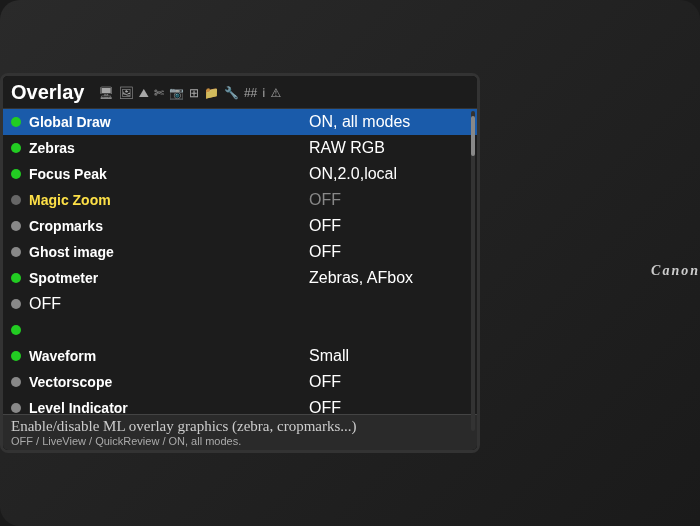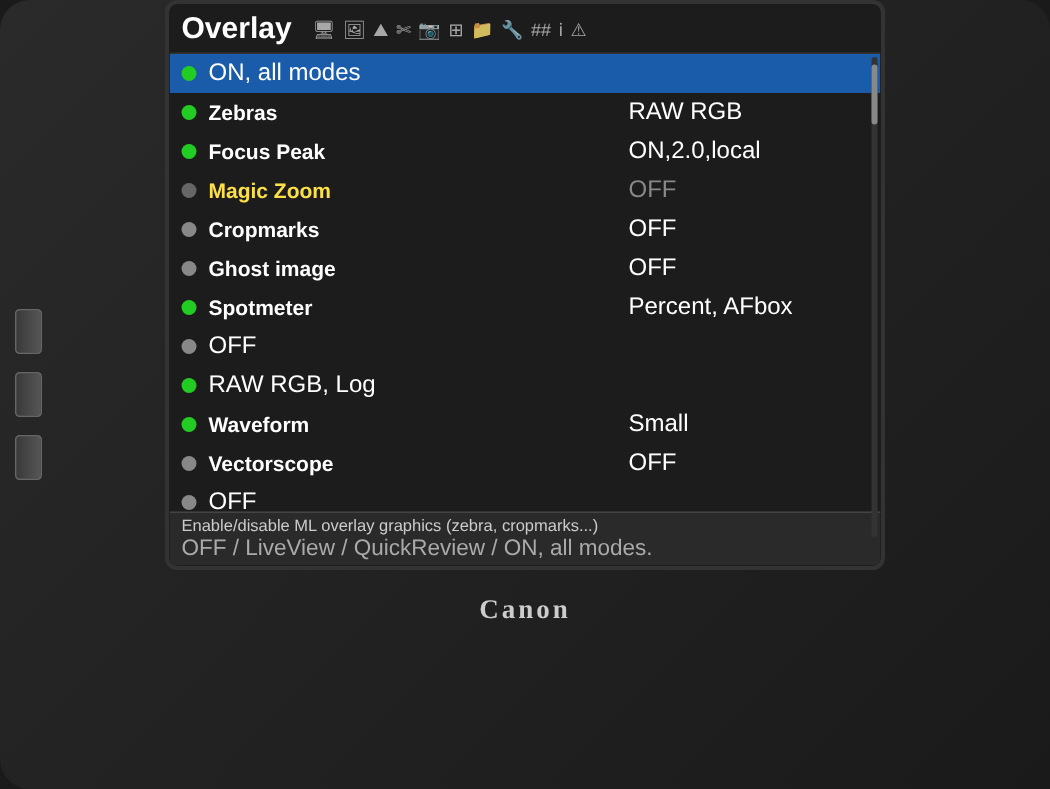--- a/index.html
+++ b/index.html
@@ -13,23 +13,23 @@
       font-family: Arial, sans-serif;
       overflow: hidden;
     }
 
     .camera-body {
       width: 700px;
       height: 526px;
       background: linear-gradient(135deg, #2a2a2a 0%, #1a1a1a 100%);
       border-radius: 20px;
       display: flex;
-      flex-direction: column;
-      align-items: center;
-      justify-content: flex-start;
+      flex-direction: row;
+      align-items: center;
+      justify-content: space-between;
       position: relative;
     }
 
     .camera-left-buttons {
       position: absolute;
       left: 10px;
       top: 50%;
       transform: translateY(-50%);
       display: flex;
       flex-direction: column;
@@ -174,31 +174,33 @@
     }
 
     .status-bar {
       background: #2a2a2a;
       border-top: 1px solid #444;
       padding: 3px 8px;
     }
 
     .status-line1 {
       color: #cccccc;
-      font-size: 11px;
+      font-size: 15px;
+      font-family: Liberation Serif, serif;
     }
 
     .status-line2 {
       color: #aaaaaa;
-      font-size: 15px;
+      font-size: 11px;
     }
 
     .canon-logo {
       color: #cccccc;
-      font-size: 18px;
+      font-size: 14px;
+      font-style: italic;
       font-weight: bold;
       letter-spacing: 2px;
       margin-top: 16px;
       font-family: serif;
     }
   </style>
 </head>
 <body>
 
 <div class="camera-body">
@@ -226,20 +228,21 @@
           <span class="top-icon">##</span>
           <span class="top-icon">ℹ</span>
           <span class="top-icon">⚠</span>
         </div>
       </div>
 
       <div class="menu-list">
 
       <div class="menu-item selected">
             <span class="dot green"></span>
+            <span class="item-label">Global Draw</span>
             <span class="item-value">ON, all modes</span>
           </div>
           <div class="menu-item">
             <span class="dot green"></span>
             <span class="item-label">Zebras</span>
             <span class="item-value">RAW RGB</span>
           </div>
           <div class="menu-item">
             <span class="dot green"></span>
             <span class="item-label">Focus Peak</span>
@@ -256,42 +259,42 @@
             <span class="item-value">OFF</span>
           </div>
           <div class="menu-item">
             <span class="dot gray"></span>
             <span class="item-label">Ghost image</span>
             <span class="item-value">OFF</span>
           </div>
           <div class="menu-item">
             <span class="dot green"></span>
             <span class="item-label">Spotmeter</span>
-            <span class="item-value">Percent, AFbox</span>
-          </div>
-          <div class="menu-item">
-            <span class="dot gray"></span>
-            <span class="item-value">OFF</span>
-          </div>
-          <div class="menu-item">
-            <span class="dot green"></span>
-            <span class="item-value">RAW RGB, Log</span>
+            <span class="item-value">Zebras, AFbox</span>
+          </div>
+          <div class="menu-item">
+            <span class="dot gray"></span>
+            <span class="item-value">OFF</span>
+          </div>
+          <div class="menu-item">
+            <span class="dot green"></span>
           </div>
           <div class="menu-item">
             <span class="dot green"></span>
             <span class="item-label">Waveform</span>
             <span class="item-value">Small</span>
           </div>
           <div class="menu-item">
             <span class="dot gray"></span>
             <span class="item-label">Vectorscope</span>
             <span class="item-value">OFF</span>
           </div>
           <div class="menu-item">
             <span class="dot gray"></span>
+            <span class="item-label">Level Indicator</span>
             <span class="item-value">OFF</span>
           </div>
         </div>
 
       <div class="scroll-bar">
         <div class="scroll-thumb"></div>
       </div>
 
       <div class="status-bar">
         <div class="status-line1">Enable/disable ML overlay graphics (zebra, cropmarks...)</div>

